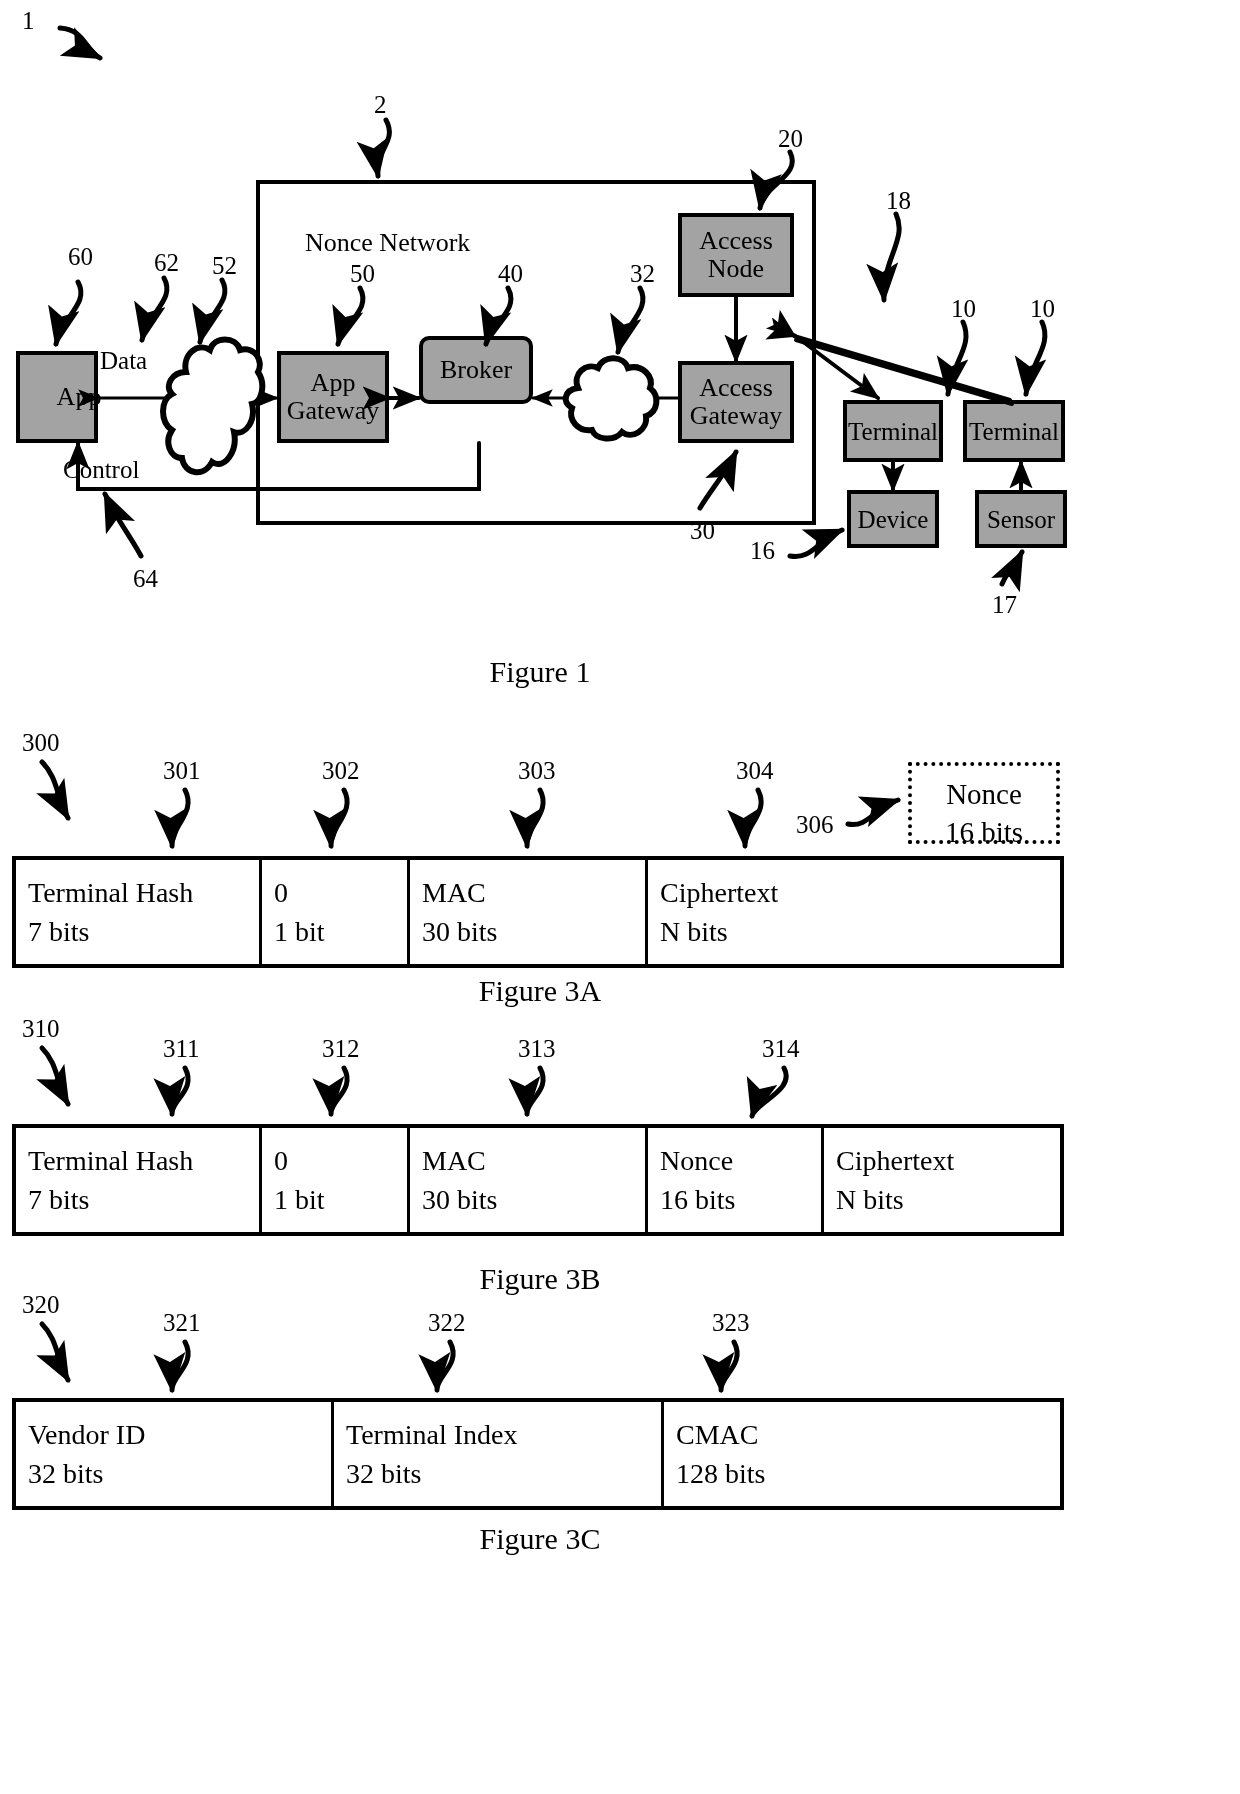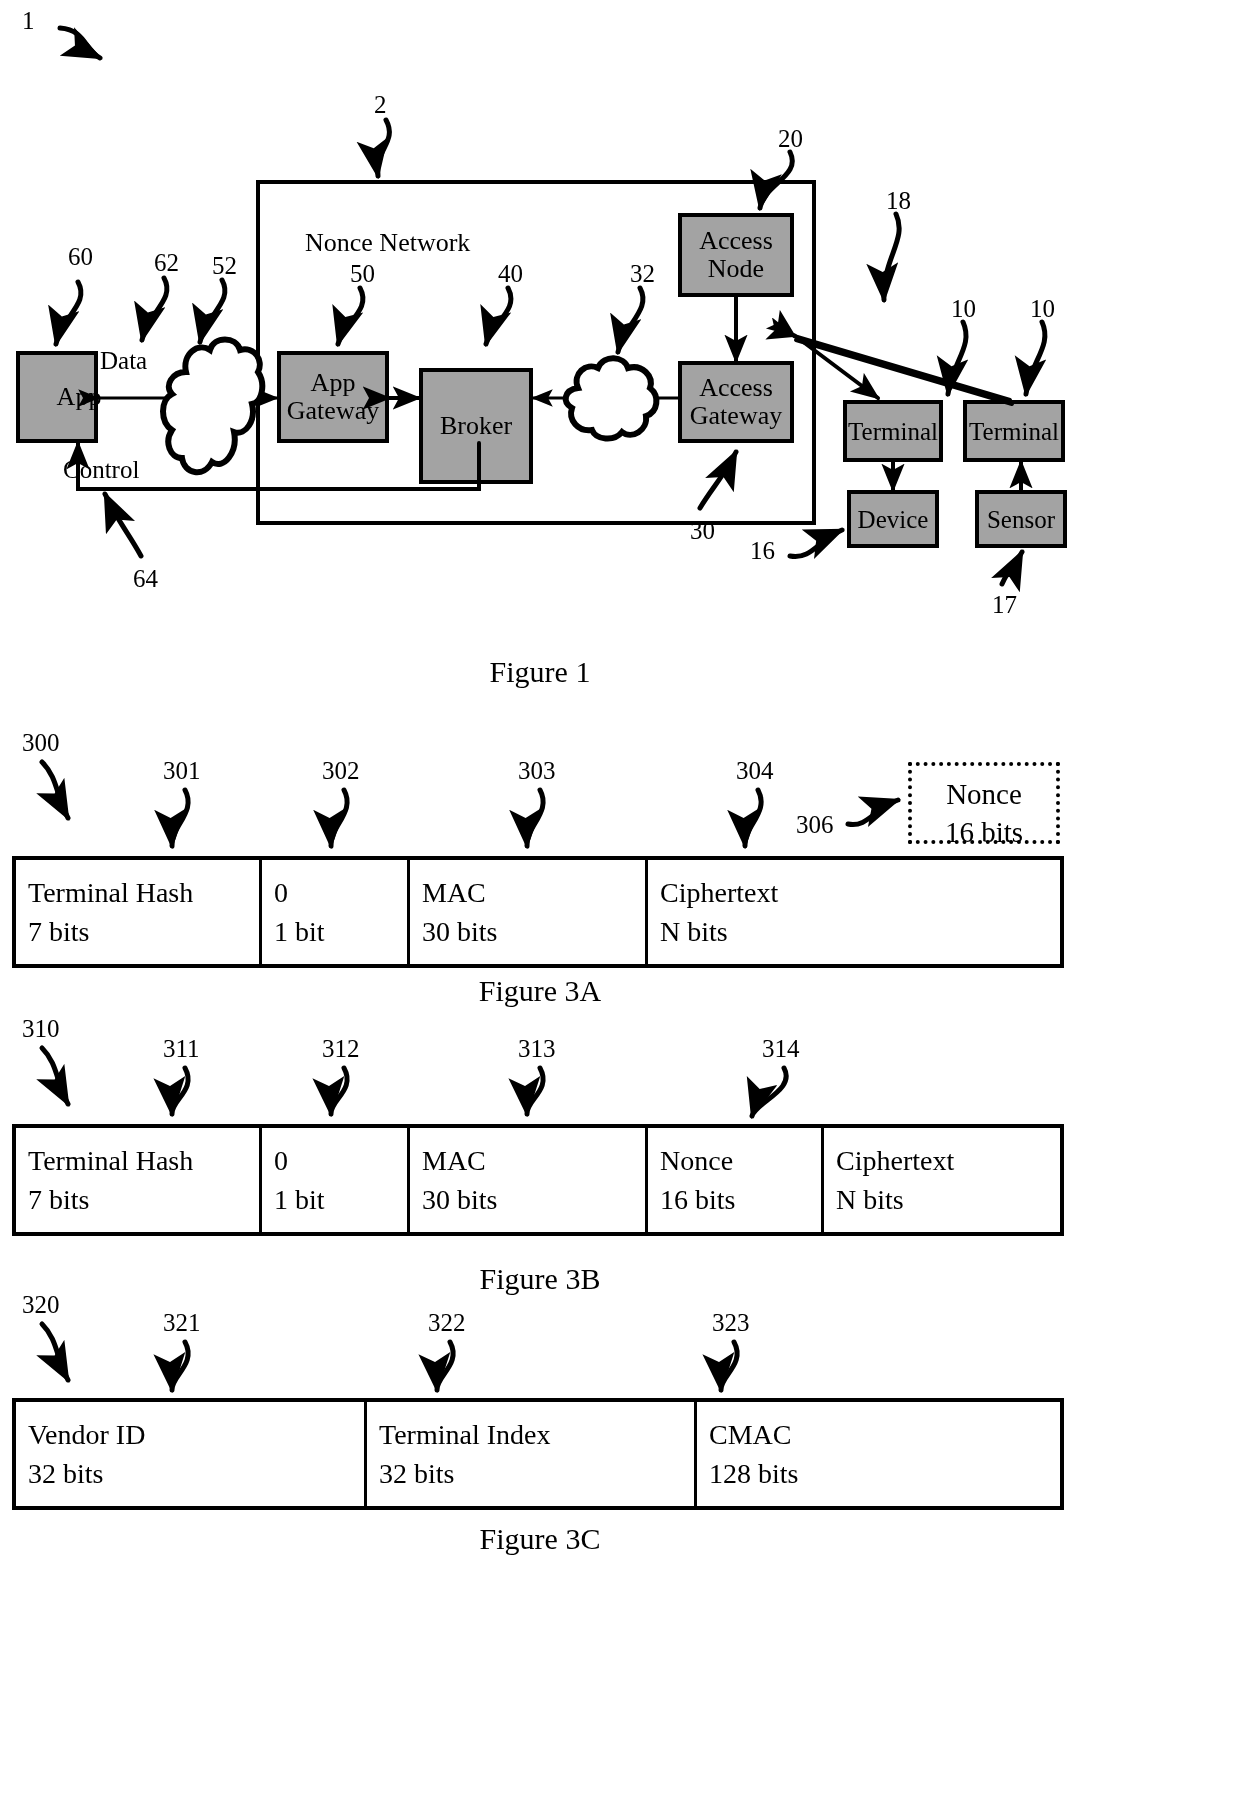--- a/index.html
+++ b/index.html
@@ -132,21 +132,21 @@
     <div class="label" style="left:305px; top:230px; font-size:26px;">Nonce Network</div>
 
     <div class="node-box" style="left:16px;  top:351px; width:82px;  height:92px;padding-left:44px;">
       <span class="txt">App</span>
     </div>
 
     <div class="node-box" style="left:277px; top:351px; width:112px; height:92px;">
       <span class="txt">App Gateway</span>
     </div>
 
-    <div class="node-box" style="left:419px; top:368px; width:114px; height:116px;">
+    <div class="node-box" style="left:419px; top:336px; width:114px; height:68px;border-radius:10px;">
       <span class="txt">Broker</span>
     </div>
 
     <div class="node-box" style="left:678px; top:361px; width:116px; height:82px;">
       <span class="txt">Access Gateway</span>
     </div>
 
     <div class="node-box" style="left:678px; top:213px; width:116px; height:84px;">
       <span class="txt">Access Node</span>
     </div>
@@ -241,21 +241,21 @@
     <div class="fig-caption" style="left:0; top:1262px; width:1080px;">Figure 3B</div>
   </div>
 
   <div>
     <div class="ref" style="left:22px;  top:1292px;">320</div>
     <div class="ref" style="left:163px; top:1310px;">321</div>
     <div class="ref" style="left:428px; top:1310px;">322</div>
     <div class="ref" style="left:712px; top:1310px;">323</div>
 
     <div class="packet" style="left:12px; top:1398px; width:1052px; height:112px;">
-      <div class="field" style="width:351px;">
+      <div class="field" style="width:318px;">
         <span class="fname">Vendor ID</span>
         <span class="fsize">32 bits</span>
       </div>
       <div class="field" style="width:330px;">
         <span class="fname">Terminal Index</span>
         <span class="fsize">32 bits</span>
       </div>
       <div class="field" style="flex:1;">
         <span class="fname">CMAC</span>
         <span class="fsize">128 bits</span>

